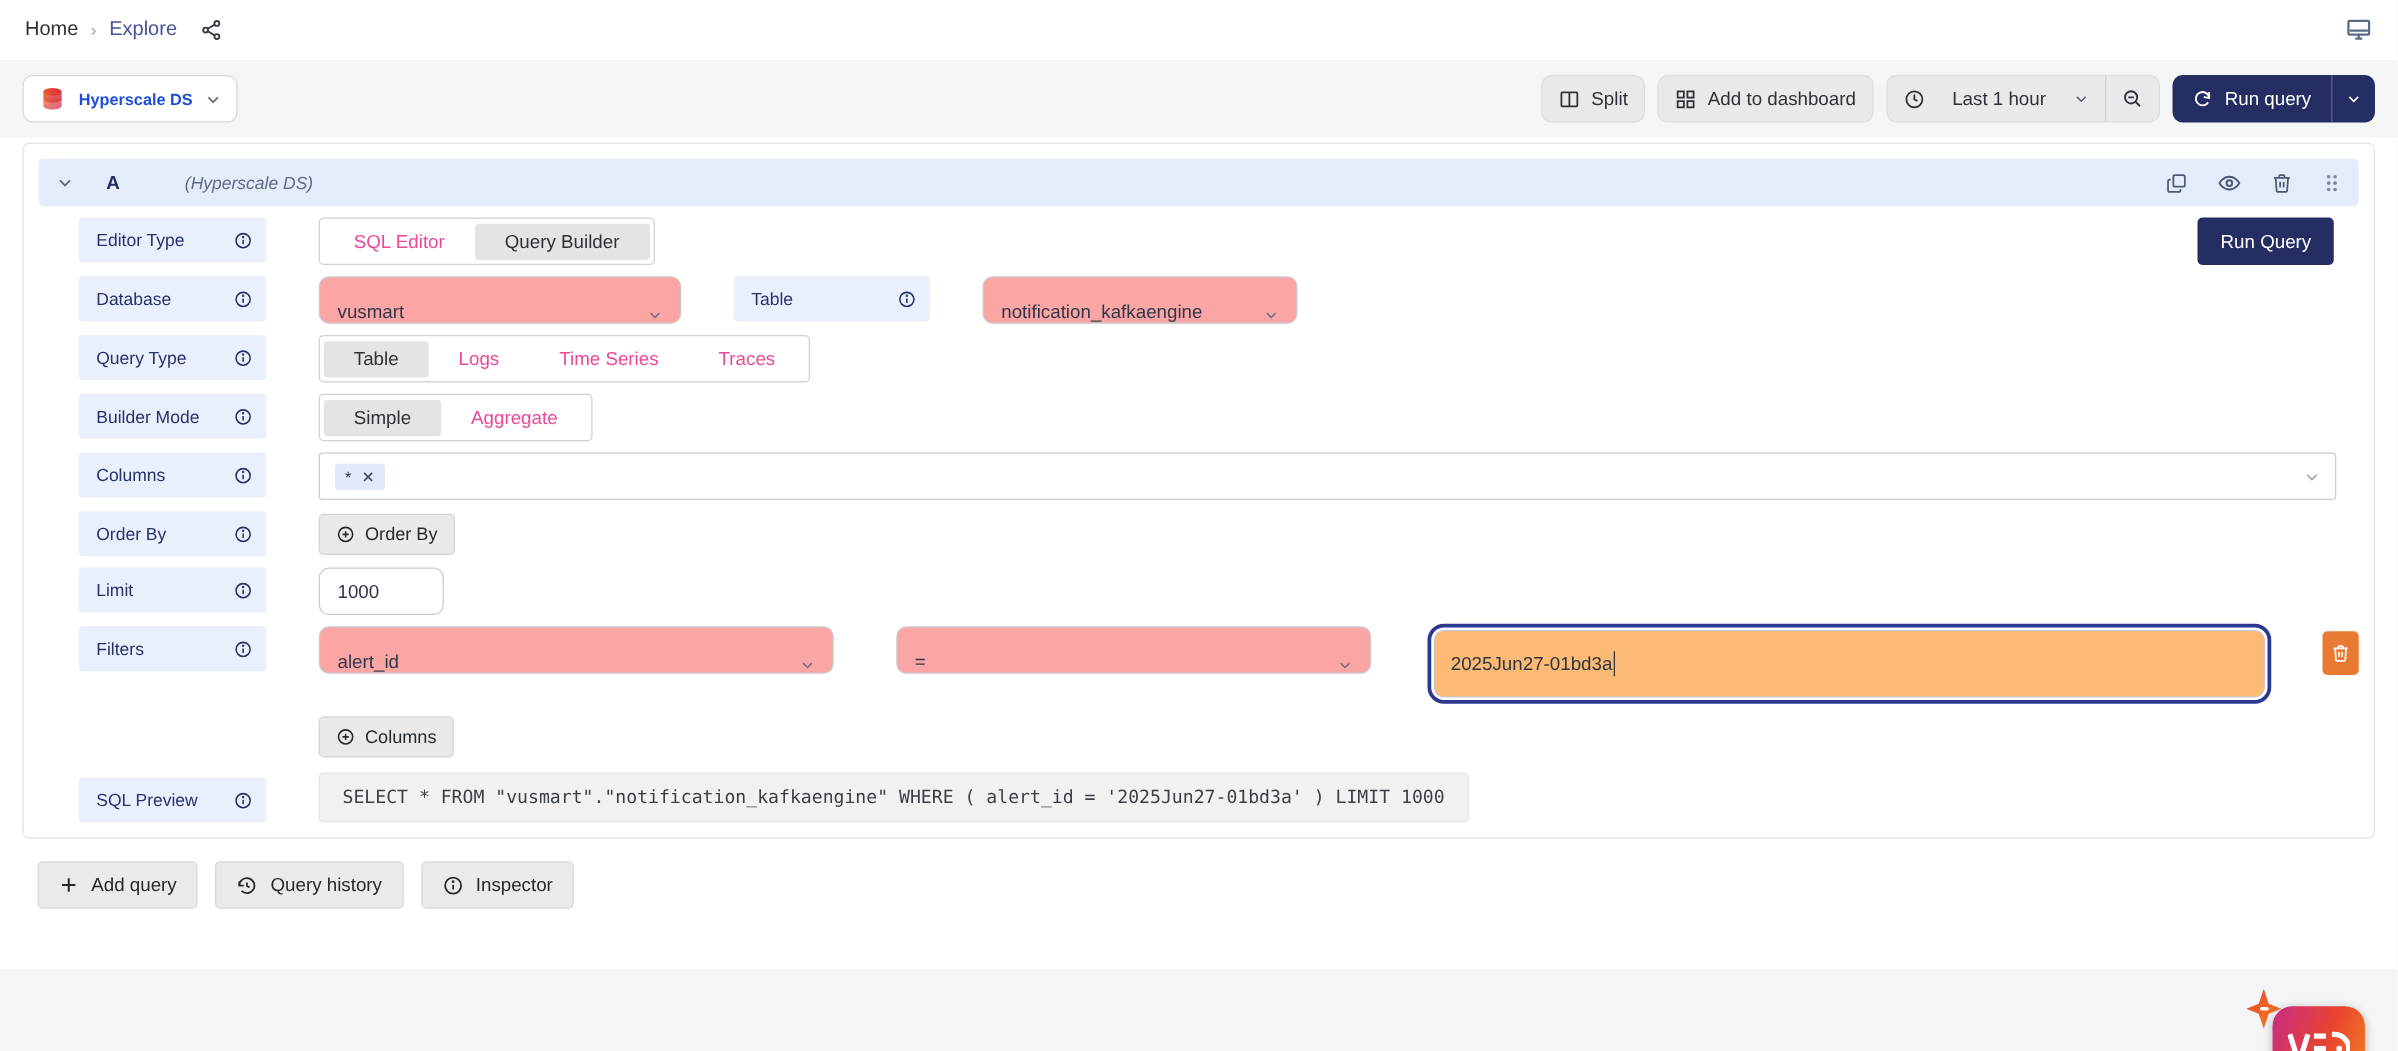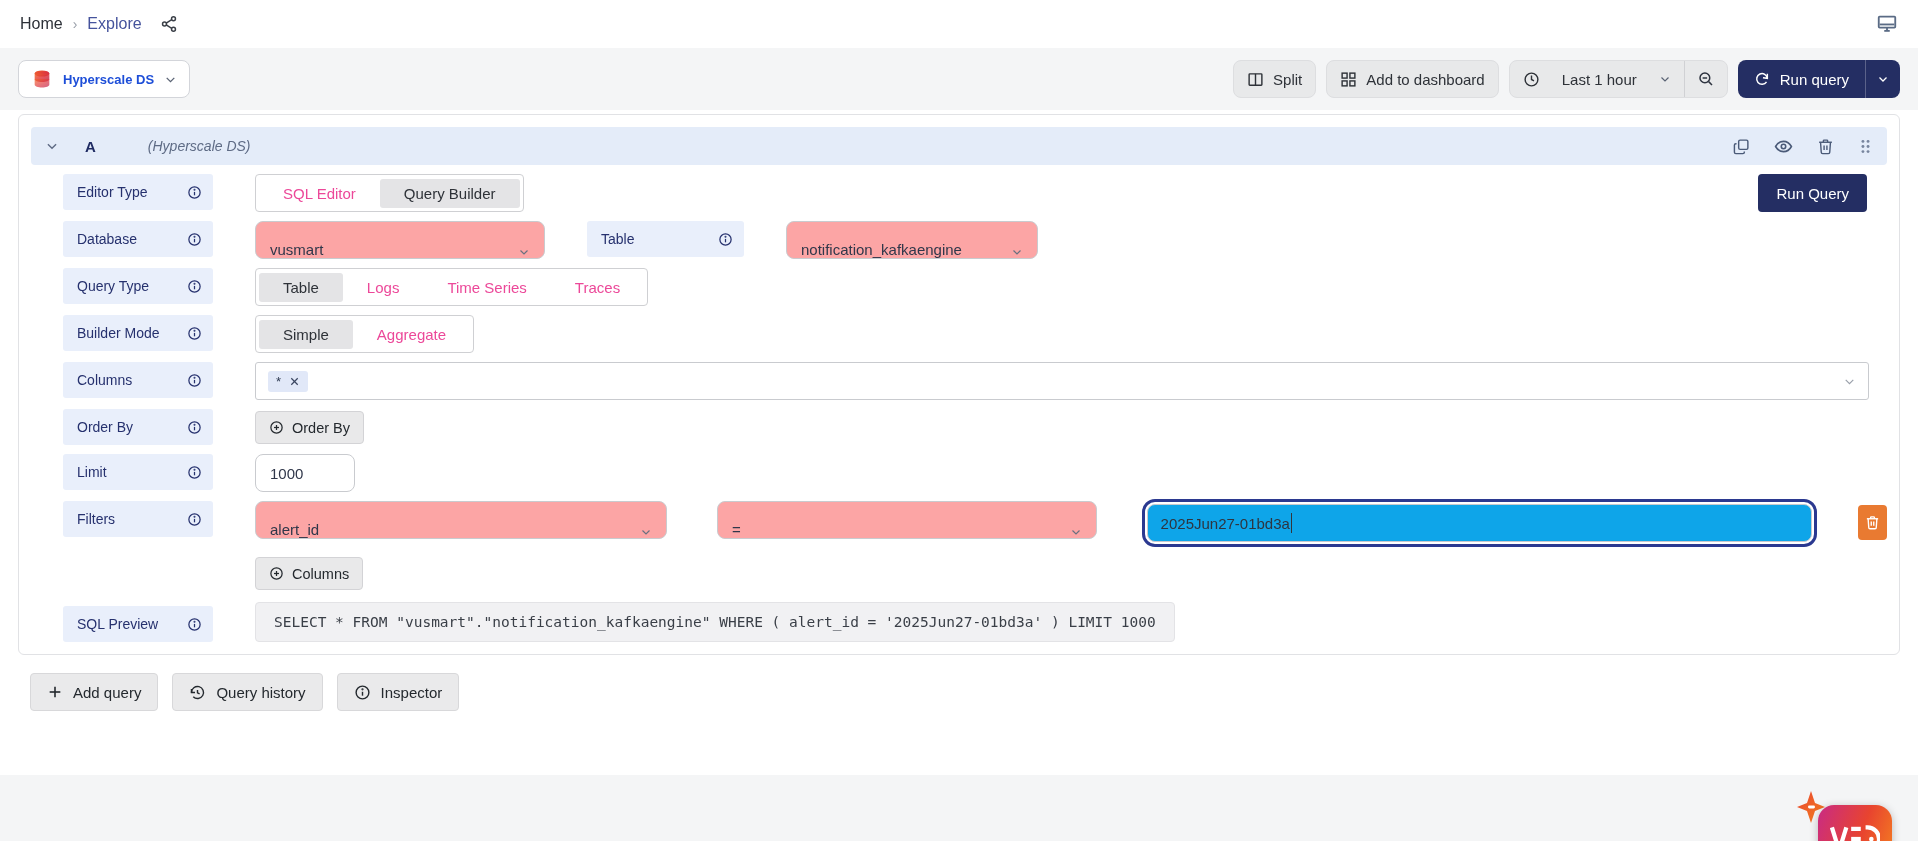--- a/index.html
+++ b/index.html
@@ -58,21 +58,21 @@
 
   .columns-select { flex:1; margin-right:18px; height:38px; background:#fff; border:1px solid #c9cbcf; border-radius:3px; display:flex; align-items:center; padding:0 12px; cursor:text; }
   .chip { background:#e1e8f8; border-radius:3px; display:flex; align-items:center; gap:8px; padding:3px 8px; font-size:13px; color:#2e3a52; }
   .chip .chip-x { cursor:pointer; color:#3a4560; }
   .columns-select .sel-caret { margin-left:auto; color:#9aa0aa; }
 
   .btn-chip { height:33px; background:#e9e9ea; border:1px solid #d3d3d6; border-radius:4px; display:flex; align-items:center; gap:8px; padding:0 13px; font-size:14.5px; color:#24292e; cursor:pointer; }
 
   .limit-input { width:100px; height:38px; border:1px solid #c9cbcf; border-radius:8px; padding:0 14px; font-size:15px; color:#30374a; font-family:"Liberation Sans",sans-serif; }
 
-  .value-input { width:702px; height:38px; background:#0ea5e9; border:1px solid #c6c9cf; border-radius:8px; outline:3px solid #2b3990; outline-offset:2px; display:flex; align-items:center; padding:0 13px; font-size:15px; color:#2e3540; cursor:text; margin:3px 0; }
+  .value-input { width:702px; height:54px; background:#fdba74; border:1px solid #c6c9cf; border-radius:8px; outline:3px solid #2b3990; outline-offset:2px; display:flex; align-items:center; padding:0 13px; font-size:15px; color:#2e3540; cursor:text; margin:3px 0; }
   .caret-bar { width:1.5px; height:20px; background:#33363c; margin-left:1px; }
   .trash-btn { margin-left:18px; margin-top:4px; width:31px; height:35px; background:#e97a31; border:none; border-radius:4px; color:#fff; display:flex; align-items:center; justify-content:center; cursor:pointer; }
 
   .sql-box { background:#f1f1f3; border:1px solid #e3e3e6; border-radius:4px; padding:11px 18px; font-family:"DejaVu Sans Mono", monospace; font-size:14.5px; color:#3a3f47; white-space:nowrap; }
 
   .footer-row { display:flex; align-items:center; gap:14px; margin-top:18px; padding-left:12px; }
   .btn-footer { height:38px; background:#eaeaeb; border:1px solid #d8d8da; border-radius:4px; display:flex; align-items:center; gap:10px; padding:0 16px; font-size:15px; font-weight:500; color:#24292e; cursor:pointer; }
 
   
   .ved-widget { position:absolute; right:26px; top:676px; width:110px; height:90px; }

